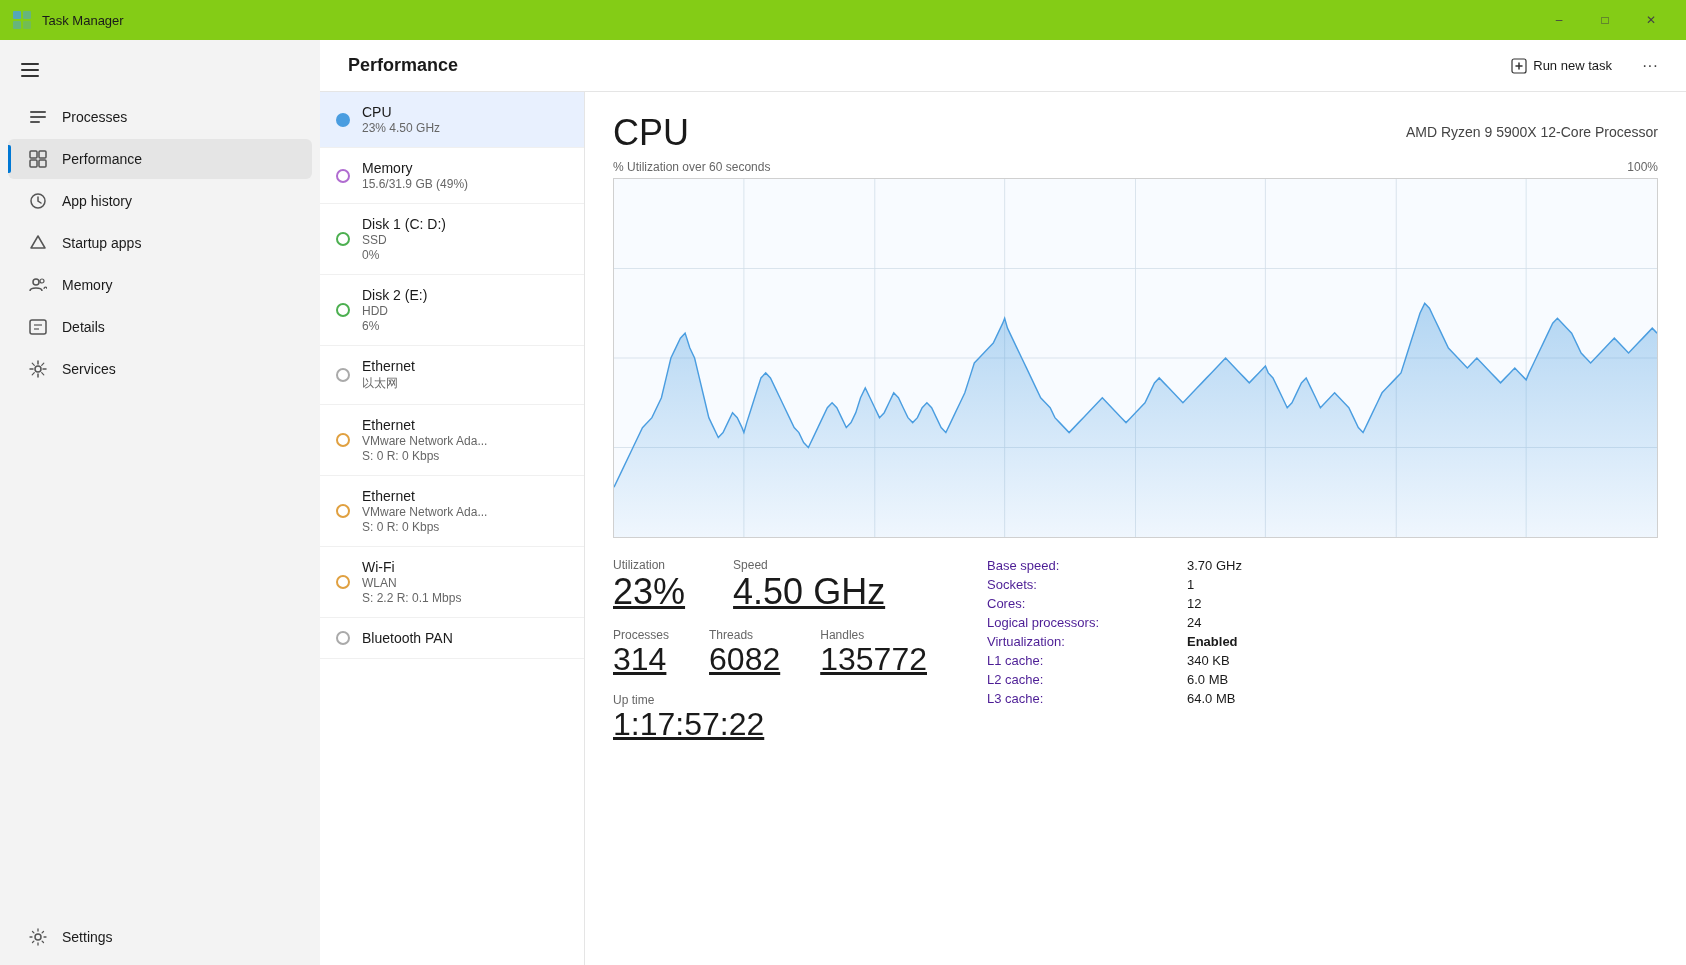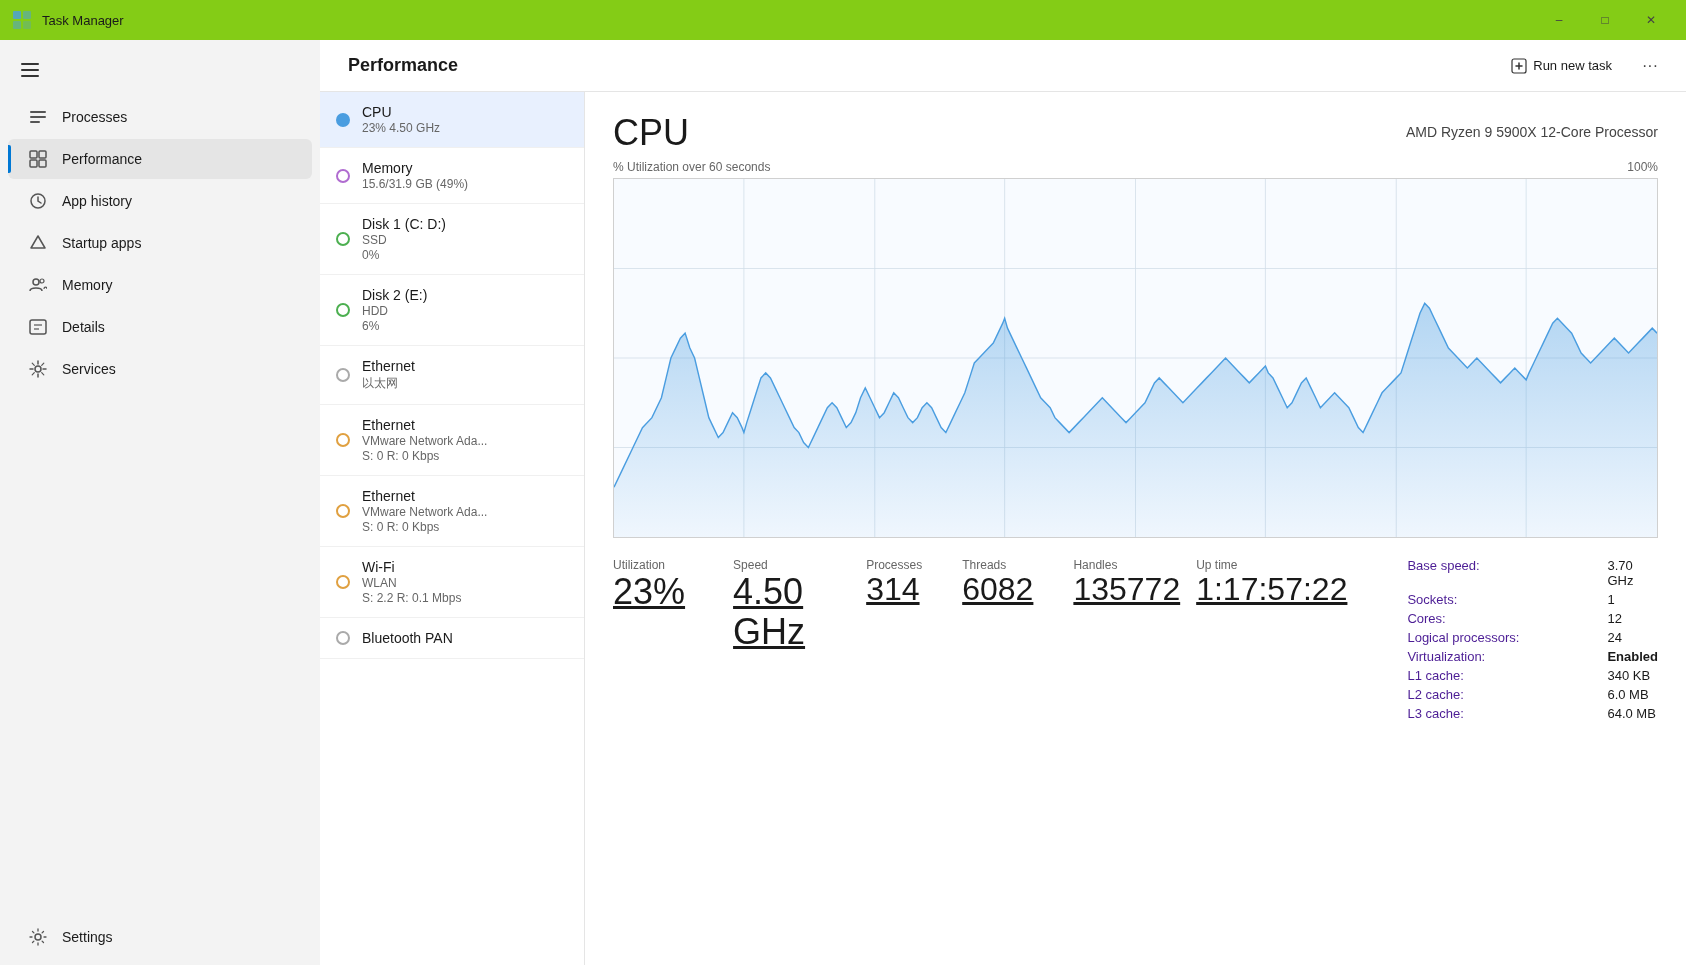--- a/index.html
+++ b/index.html
@@ -460,21 +460,21 @@
               </linearGradient>
             </defs>
 
             <path d="M0,310 L10,290 L20,270 L30,250 L40,240 L50,220 L55,200 L60,180 L65,170 L70,160 L75,155 L80,170 L85,180 L90,200 L95,220 L100,240 L105,250 L110,260 L115,255 L120,245 L125,235 L130,240 L135,250 L137,255 L140,245 L145,230 L150,215 L155,200 L160,195 L165,200 L170,210 L175,220 L180,230 L185,240 L190,250 L195,255 L200,265 L205,270 L210,260 L215,250 L220,240 L225,230 L230,225 L235,230 L240,240 L245,250 L250,245 L255,235 L260,220 L265,210 L270,220 L275,230 L280,240 L285,235 L290,225 L295,215 L300,220 L305,230 L310,240 L315,245 L320,240 L325,230 L330,225 L335,230 L340,240 L345,250 L350,255 L355,245 L360,235 L365,225 L370,215 L375,200 L380,185 L385,180 L390,175 L395,170 L400,165 L405,155 L410,145 L412,140 L415,150 L420,160 L425,170 L430,180 L435,190 L440,200 L445,210 L450,220 L455,225 L460,230 L465,240 L470,245 L475,250 L480,255 L485,250 L490,245 L495,240 L500,235 L505,230 L510,225 L515,220 L520,225 L525,230 L530,235 L535,240 L540,245 L545,240 L550,235 L555,230 L560,225 L565,215 L570,205 L575,200 L580,205 L585,210 L590,215 L595,220 L600,225 L605,220 L610,215 L615,210 L620,205 L625,200 L630,195 L635,190 L640,185 L645,180 L650,185 L655,190 L660,195 L665,200 L670,205 L675,200 L680,195 L685,190 L687,188 L690,195 L695,200 L700,210 L705,220 L710,230 L715,225 L720,215 L725,205 L730,200 L735,210 L740,220 L745,230 L750,225 L755,220 L760,215 L765,220 L770,225 L775,230 L780,240 L785,250 L790,255 L795,245 L800,235 L805,225 L810,215 L815,210 L820,205 L825,200 L830,195 L835,180 L840,165 L845,150 L850,135 L855,125 L860,130 L865,140 L870,150 L875,160 L880,170 L885,175 L890,180 L895,185 L900,190 L905,185 L910,180 L915,185 L920,190 L925,195 L930,200 L935,205 L940,200 L945,195 L950,190 L955,195 L960,200 L962,202 L965,195 L970,185 L975,175 L980,165 L985,155 L990,145 L995,140 L1000,145 L1005,150 L1010,155 L1015,165 L1020,175 L1025,180 L1030,185 L1035,180 L1040,175 L1045,170 L1050,165 L1055,160 L1060,165 L1065,170 L1070,175 L1075,170 L1080,165 L1085,160 L1090,155 L1095,150 L1100,155 L1100,360 L0,360 Z" fill="url(#cpuGrad)"></path>
 
             <path d="M0,310 L10,290 L20,270 L30,250 L40,240 L50,220 L55,200 L60,180 L65,170 L70,160 L75,155 L80,170 L85,180 L90,200 L95,220 L100,240 L105,250 L110,260 L115,255 L120,245 L125,235 L130,240 L135,250 L137,255 L140,245 L145,230 L150,215 L155,200 L160,195 L165,200 L170,210 L175,220 L180,230 L185,240 L190,250 L195,255 L200,265 L205,270 L210,260 L215,250 L220,240 L225,230 L230,225 L235,230 L240,240 L245,250 L250,245 L255,235 L260,220 L265,210 L270,220 L275,230 L280,240 L285,235 L290,225 L295,215 L300,220 L305,230 L310,240 L315,245 L320,240 L325,230 L330,225 L335,230 L340,240 L345,250 L350,255 L355,245 L360,235 L365,225 L370,215 L375,200 L380,185 L385,180 L390,175 L395,170 L400,165 L405,155 L410,145 L412,140 L415,150 L420,160 L425,170 L430,180 L435,190 L440,200 L445,210 L450,220 L455,225 L460,230 L465,240 L470,245 L475,250 L480,255 L485,250 L490,245 L495,240 L500,235 L505,230 L510,225 L515,220 L520,225 L525,230 L530,235 L535,240 L540,245 L545,240 L550,235 L555,230 L560,225 L565,215 L570,205 L575,200 L580,205 L585,210 L590,215 L595,220 L600,225 L605,220 L610,215 L615,210 L620,205 L625,200 L630,195 L635,190 L640,185 L645,180 L650,185 L655,190 L660,195 L665,200 L670,205 L675,200 L680,195 L685,190 L687,188 L690,195 L695,200 L700,210 L705,220 L710,230 L715,225 L720,215 L725,205 L730,200 L735,210 L740,220 L745,230 L750,225 L755,220 L760,215 L765,220 L770,225 L775,230 L780,240 L785,250 L790,255 L795,245 L800,235 L805,225 L810,215 L815,210 L820,205 L825,200 L830,195 L835,180 L840,165 L845,150 L850,135 L855,125 L860,130 L865,140 L870,150 L875,160 L880,170 L885,175 L890,180 L895,185 L900,190 L905,185 L910,180 L915,185 L920,190 L925,195 L930,200 L935,205 L940,200 L945,195 L950,190 L955,195 L960,200 L962,202 L965,195 L970,185 L975,175 L980,165 L985,155 L990,145 L995,140 L1000,145 L1005,150 L1010,155 L1015,165 L1020,175 L1025,180 L1030,185 L1035,180 L1040,175 L1045,170 L1050,165 L1055,160 L1060,165 L1065,170 L1070,175 L1075,170 L1080,165 L1085,160 L1090,155 L1095,150 L1100,155" fill="none" stroke="#4a9de0" stroke-width="1.5"></path>
           </svg>
         </div>
 
         <div class="bottom-section">
-          <div style="display:flex; flex-direction:row; gap:16px;">
+          <div style="display:flex; flex-direction:column; gap:16px;">
 
             <div style="display:flex; gap:48px;">
               <div class="stat-group">
                 <span class="stat-label">Utilization</span>
                 <span class="stat-value" style="font-size:36px;">23%</span>
               </div>
               <div class="stat-group">
                 <span class="stat-label">Speed</span>
                 <span class="stat-value" style="font-size:36px;">4.50 GHz</span>
               </div>

